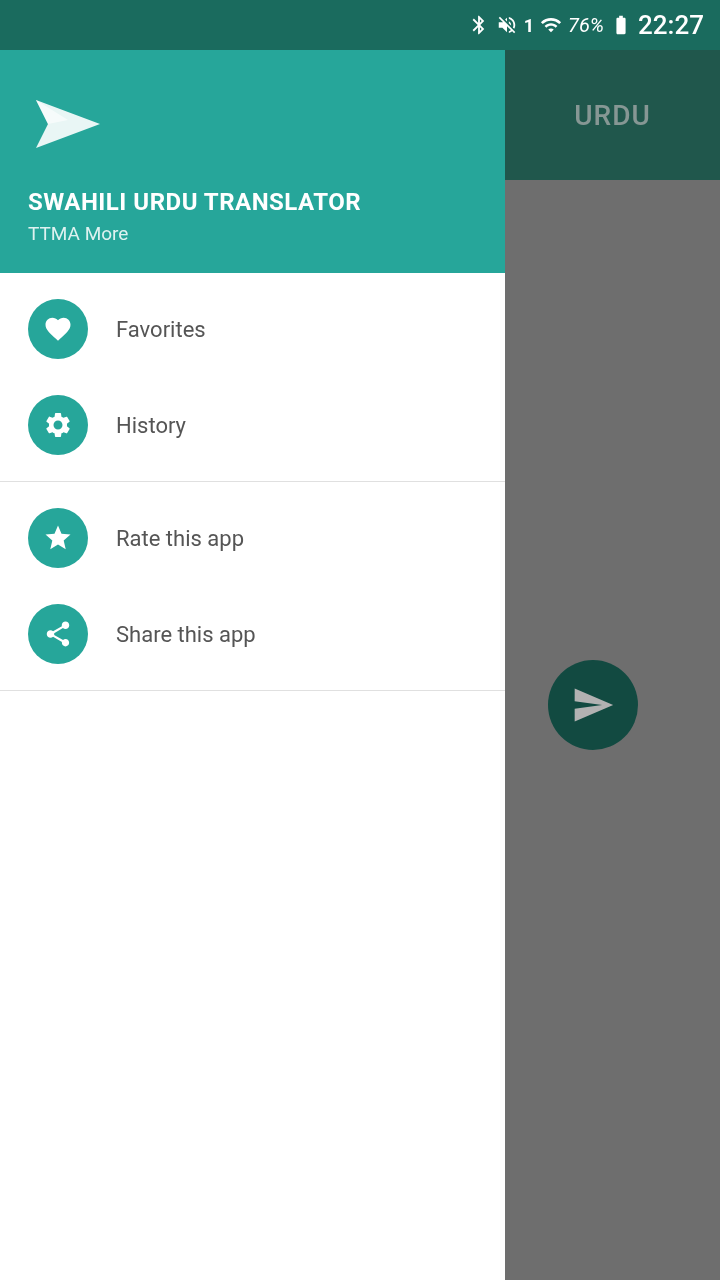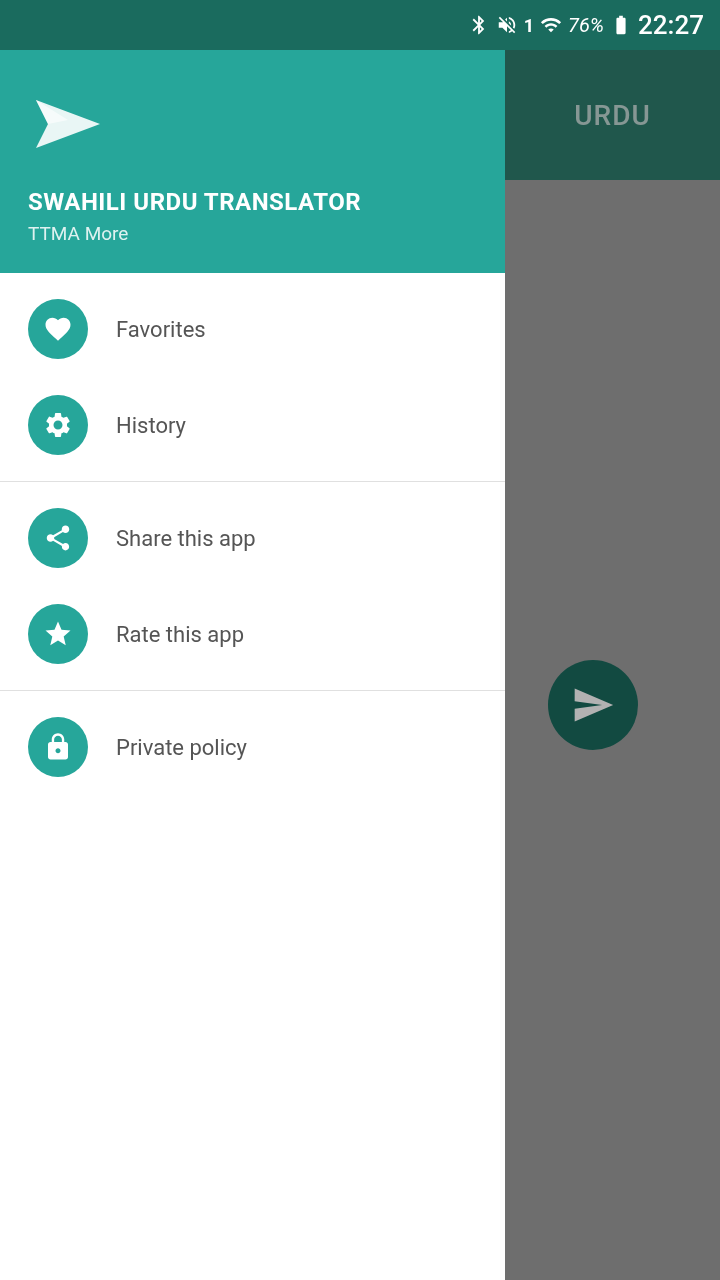--- a/index.html
+++ b/index.html
@@ -256,41 +256,33 @@
         </svg>
       </div>
       <span class="menu-label">History</span>
     </div>
 
     <div class="divider"></div>
 
     <div class="menu-item">
       <div class="menu-icon-circle">
         <svg width="30" height="30" viewBox="0 0 24 24" fill="white">
+          <path d="M12 17.27L18.18 21l-1.64-7.03L22 9.24l-7.19-.61L12 2 9.19 8.63 2 9.24l5.46 4.73L5.82 21z"></path>
+        </svg>
+      </div>
+      <span class="menu-label">Rate this app</span>
+    </div>
+
+    <div class="menu-item">
+      <div class="menu-icon-circle">
+        <svg width="30" height="30" viewBox="0 0 24 24" fill="white">
           <path d="M18 16.08c-.76 0-1.44.3-1.96.77L8.91 12.7c.05-.23.09-.46.09-.7s-.04-.47-.09-.7l7.05-4.11c.54.5 1.25.81 2.04.81 1.66 0 3-1.34 3-3s-1.34-3-3-3-3 1.34-3 3c0 .24.04.47.09.7L8.04 9.81C7.5 9.31 6.79 9 6 9c-1.66 0-3 1.34-3 3s1.34 3 3 3c.79 0 1.5-.31 2.04-.81l7.12 4.16c-.05.21-.08.43-.08.65 0 1.61 1.31 2.92 2.92 2.92 1.61 0 2.92-1.31 2.92-2.92s-1.31-2.92-2.92-2.92z"></path>
         </svg>
       </div>
       <span class="menu-label">Share this app</span>
     </div>
 
-    <div class="menu-item">
-      <div class="menu-icon-circle">
-        <svg width="30" height="30" viewBox="0 0 24 24" fill="white">
-          <path d="M12 17.27L18.18 21l-1.64-7.03L22 9.24l-7.19-.61L12 2 9.19 8.63 2 9.24l5.46 4.73L5.82 21z"></path>
-        </svg>
-      </div>
-      <span class="menu-label">Rate this app</span>
-    </div>
-
 
     <div class="divider"></div>
 
-    <div class="menu-item">
-      <div class="menu-icon-circle">
-        <svg width="30" height="30" viewBox="0 0 24 24" fill="white">
-          <path d="M18 8h-1V6c0-2.76-2.24-5-5-5S7 3.24 7 6v2H6c-1.1 0-2 .9-2 2v10c0 1.1.9 2 2 2h12c1.1 0 2-.9 2-2V10c0-1.1-.9-2-2-2zm-6 9c-1.1 0-2-.9-2-2s.9-2 2-2 2 .9 2 2-.9 2-2 2zm3.1-9H8.9V6c0-1.71 1.39-3.1 3.1-3.1 1.71 0 3.1 1.39 3.1 3.1v2z"></path>
-        </svg>
-      </div>
-      <span class="menu-label">Private policy</span>
-    </div>
 
   </div>
 </div>
 
 </body></html>

